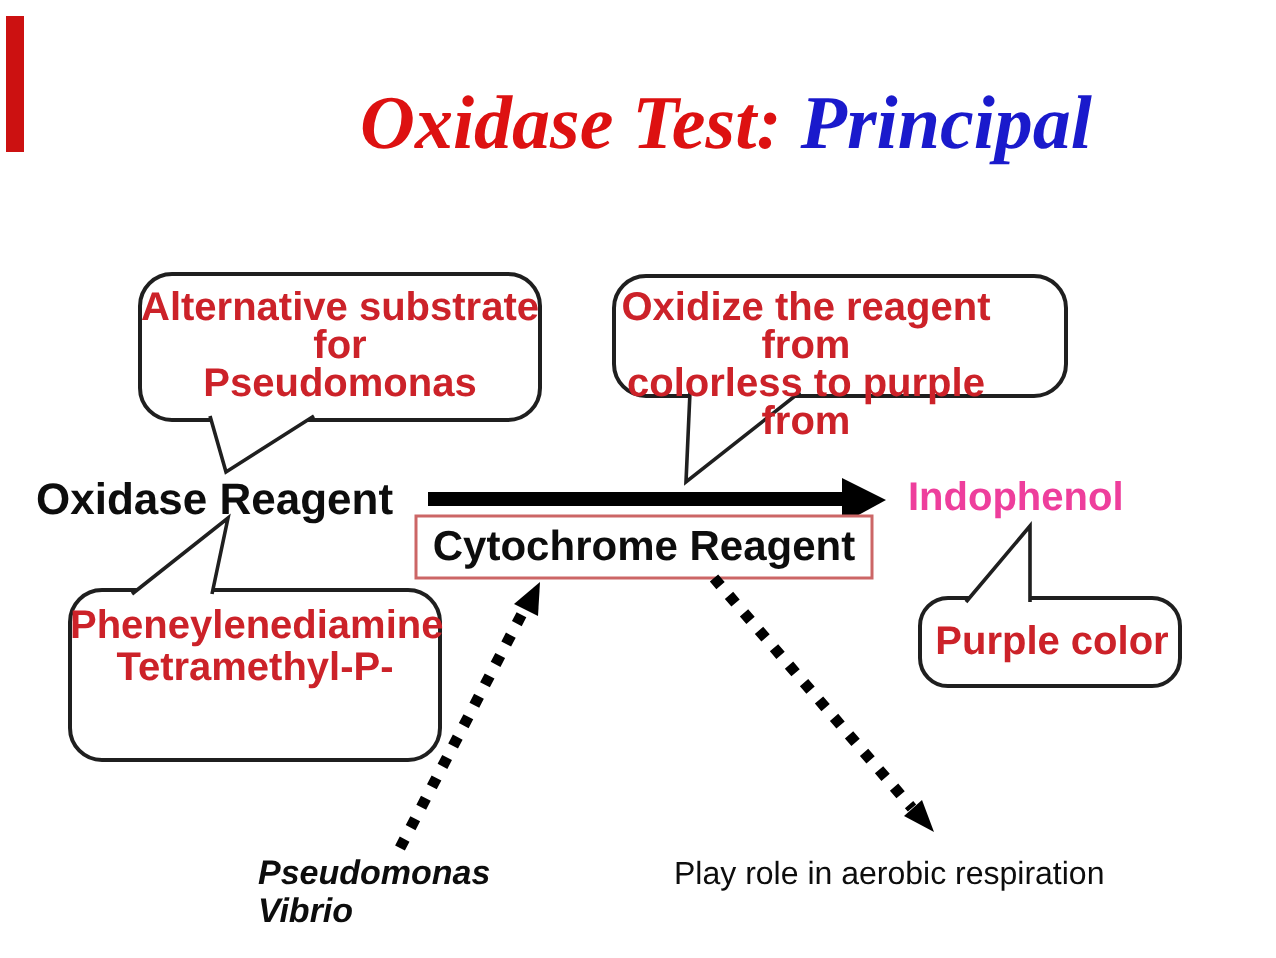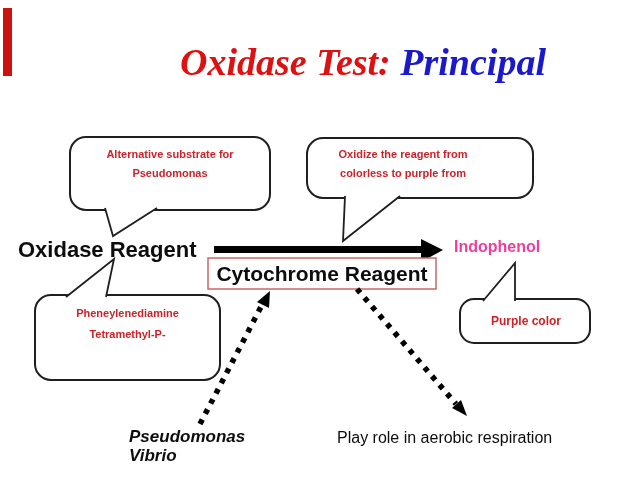--- a/index.html
+++ b/index.html
@@ -18,35 +18,35 @@
     font-family:"Liberation Serif", serif;
     font-style:italic;font-weight:bold;
     font-size:38px;line-height:48px;
     white-space:nowrap;
     margin-left:44px;
   }
   .t-red{color:#dd1111;}
   .t-blue{color:#1a1acc;}
   .bubble-text{
     color:#cc2229;font-weight:bold;
-    font-size:11px;line-height:19px;
+    font-size:20px;line-height:19px;
     text-align:center;
   }
   .b1{left:70px;top:145px;width:200px;}
   .b2{left:307px;top:145px;width:192px;}
   .b3{left:35px;top:303px;width:185px;line-height:21px;}
-  .b4{left:460px;top:299px;width:132px;line-height:44px;font-size:12px;}
+  .b4{left:460px;top:299px;width:132px;line-height:44px;font-size:20px;}
   .reagent{
     left:18px;top:237px;
     font-size:22px;font-weight:bold;color:#0d0d0d;
     white-space:nowrap;
   }
   .indophenol{
     left:454px;top:238px;
-    font-size:16px;font-weight:bold;color:#ee3e9c;
+    font-size:20px;font-weight:bold;color:#ee3e9c;
     white-space:nowrap;
   }
   .enzyme{
     left:208px;top:258px;width:228px;height:31px;
     line-height:31px;text-align:center;
     font-size:21px;font-weight:bold;color:#0d0d0d;
     white-space:nowrap;
   }
   .organisms{
     left:129px;top:427px;width:160px;

